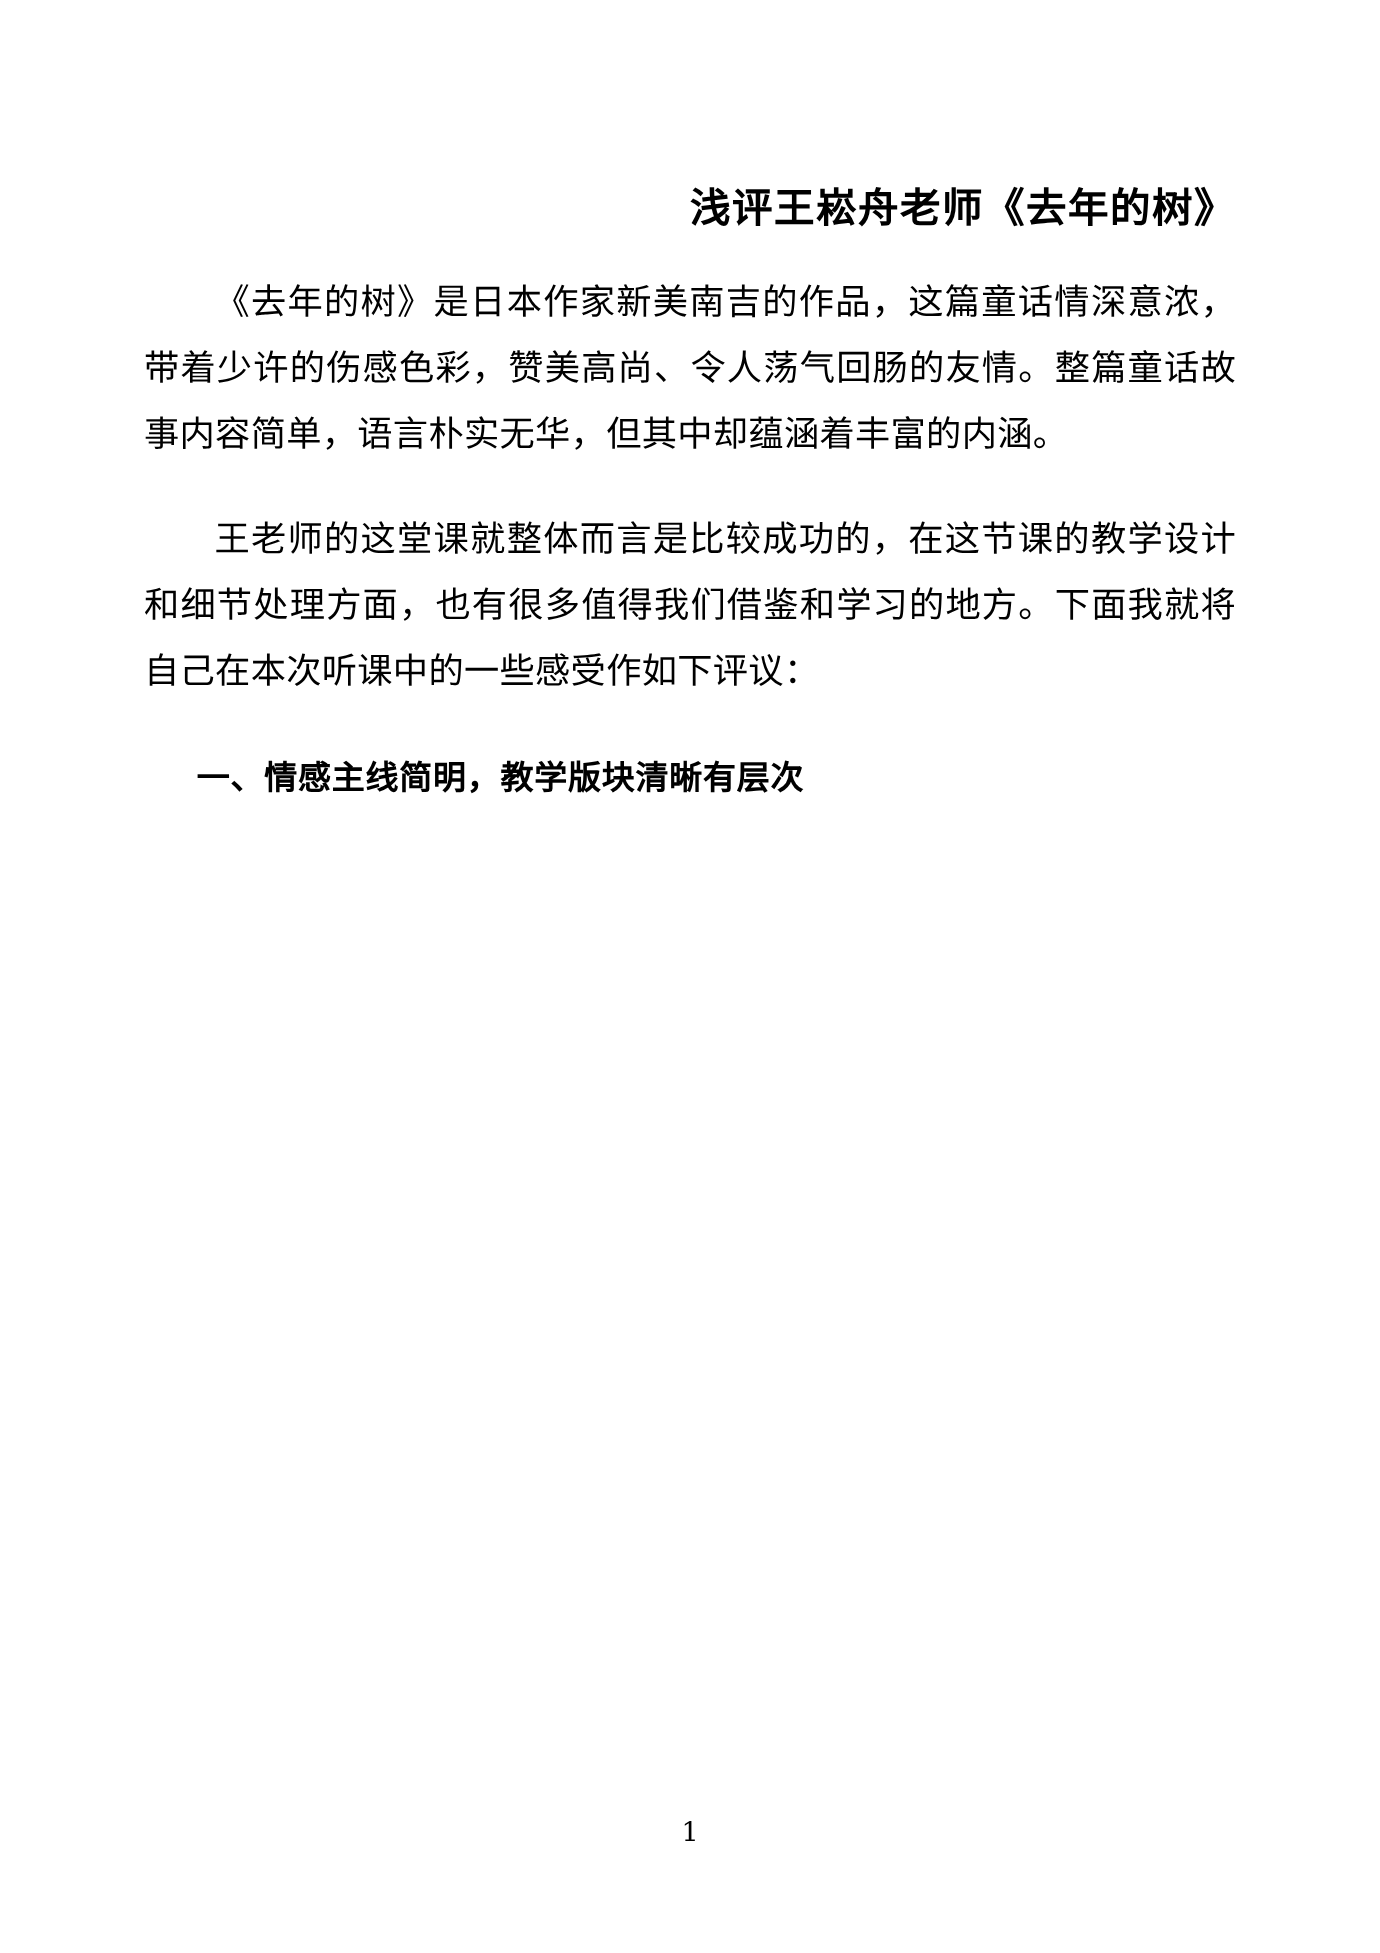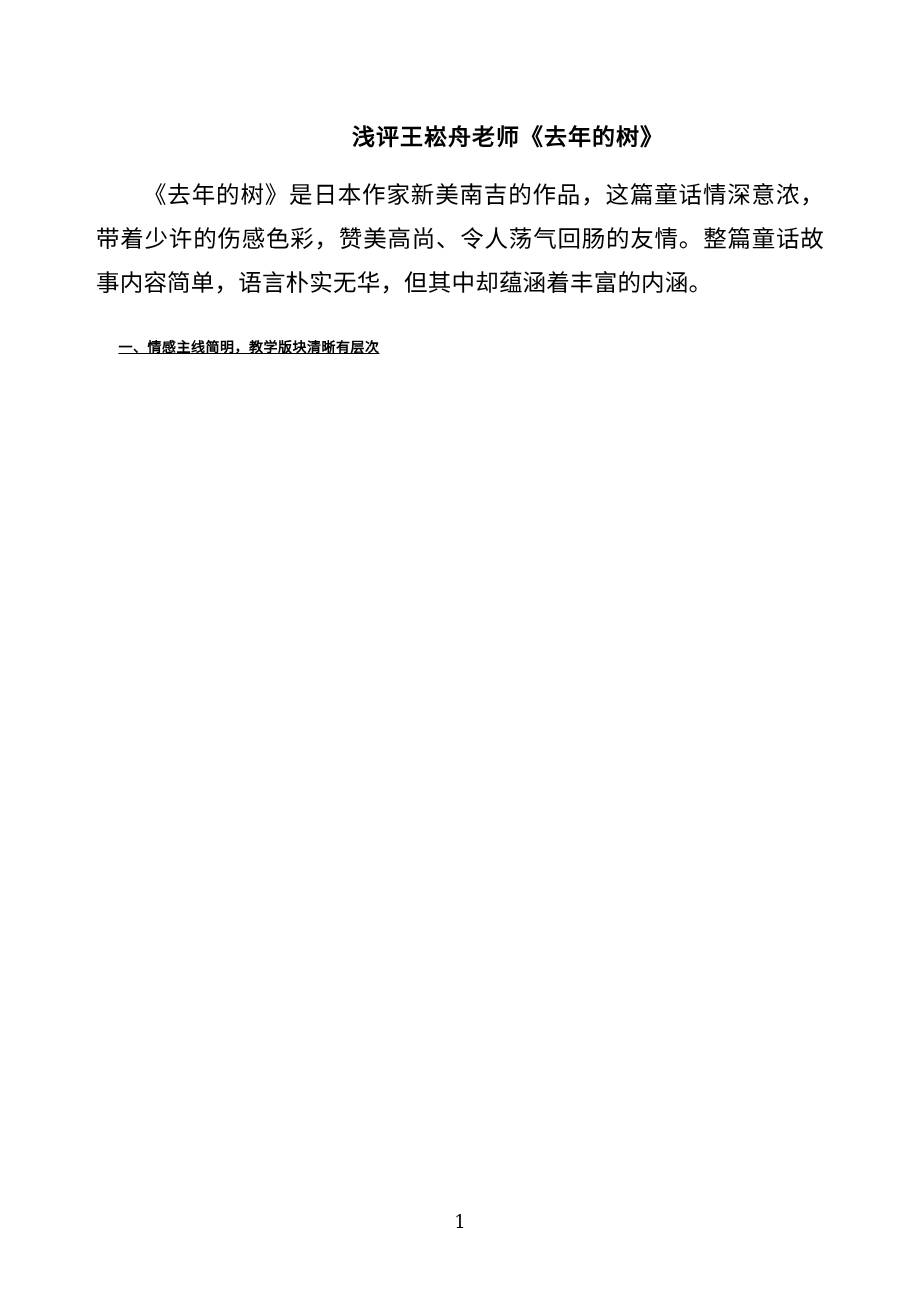--- a/index.html
+++ b/index.html
@@ -21,49 +21,48 @@
     top: 0;
     left: 0;
     width: 920px;
     height: 1302px;
     box-sizing: border-box;
     padding: 120px 96px 60px 96px;
     background: #ffffff;
   }
   .doc-title {
     font-family: "DejaVu Sans", "Liberation Sans", sans-serif;
-    font-size: 23px;
+    font-size: 27px;
     font-weight: bold;
     letter-spacing: 1px;
-    text-align: center;
+    text-align: right;
     margin: 0 0 18px 0;
     padding-left: 96px;
     line-height: 1.5;
   }
   .para {
     font-size: 23.5px;
     line-height: 1.88;
     text-align: justify;
     text-justify: inter-ideograph;
     margin: 0 0 6px 0;
     text-indent: 2em;
     letter-spacing: 0.2px;
   }
   .para.spaced {
     margin-top: 26px;
   }
   .heading {
     font-family: "DejaVu Sans", "Liberation Sans", sans-serif;
-    font-size: 14px;
+    font-size: 22px;
     font-weight: bold;
     line-height: 1.8;
     margin: 30px 0 18px 0;
     text-indent: 1.6em;
     letter-spacing: 0.5px;
-    text-decoration: underline;
   }
   .page-number {
     position: absolute;
     bottom: 70px;
     left: 0;
     width: 920px;
     text-align: center;
     font-size: 18px;
     font-family: "DejaVu Serif", "Liberation Serif", serif;
     color: #000;
@@ -71,20 +70,21 @@
 </style>
 </head>
 <body>
 
 <div class="page">
 
   <h1 class="doc-title">浅评王崧舟老师《去年的树》</h1>
 
   <p class="para">《去年的树》是日本作家新美南吉的作品，这篇童话情深意浓，带着少许的伤感色彩，赞美高尚、令人荡气回肠的友情。整篇童话故事内容简单，语言朴实无华，但其中却蕴涵着丰富的内涵。</p>
 
+  <p class="para spaced">王老师的这堂课就整体而言是比较成功的，在这节课的教学设计和细节处理方面，也有很多值得我们借鉴和学习的地方。下面我就将自己在本次听课中的一些感受作如下评议：</p>
 
   <h2 class="heading">一、情感主线简明，教学版块清晰有层次</h2>
 
 
 
   <div class="page-number">1</div>
 
 </div>
 
 </body></html>

